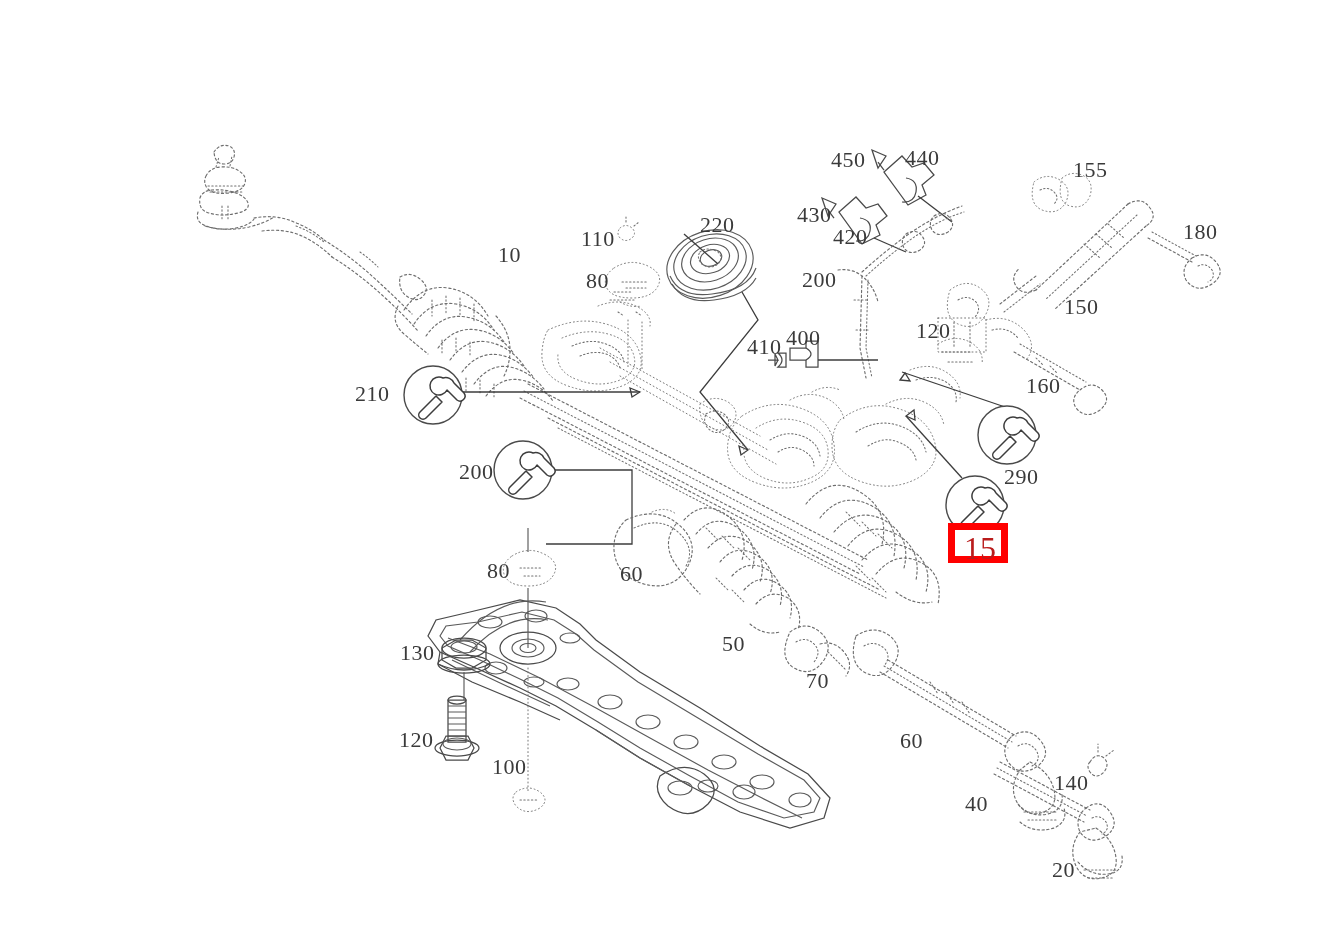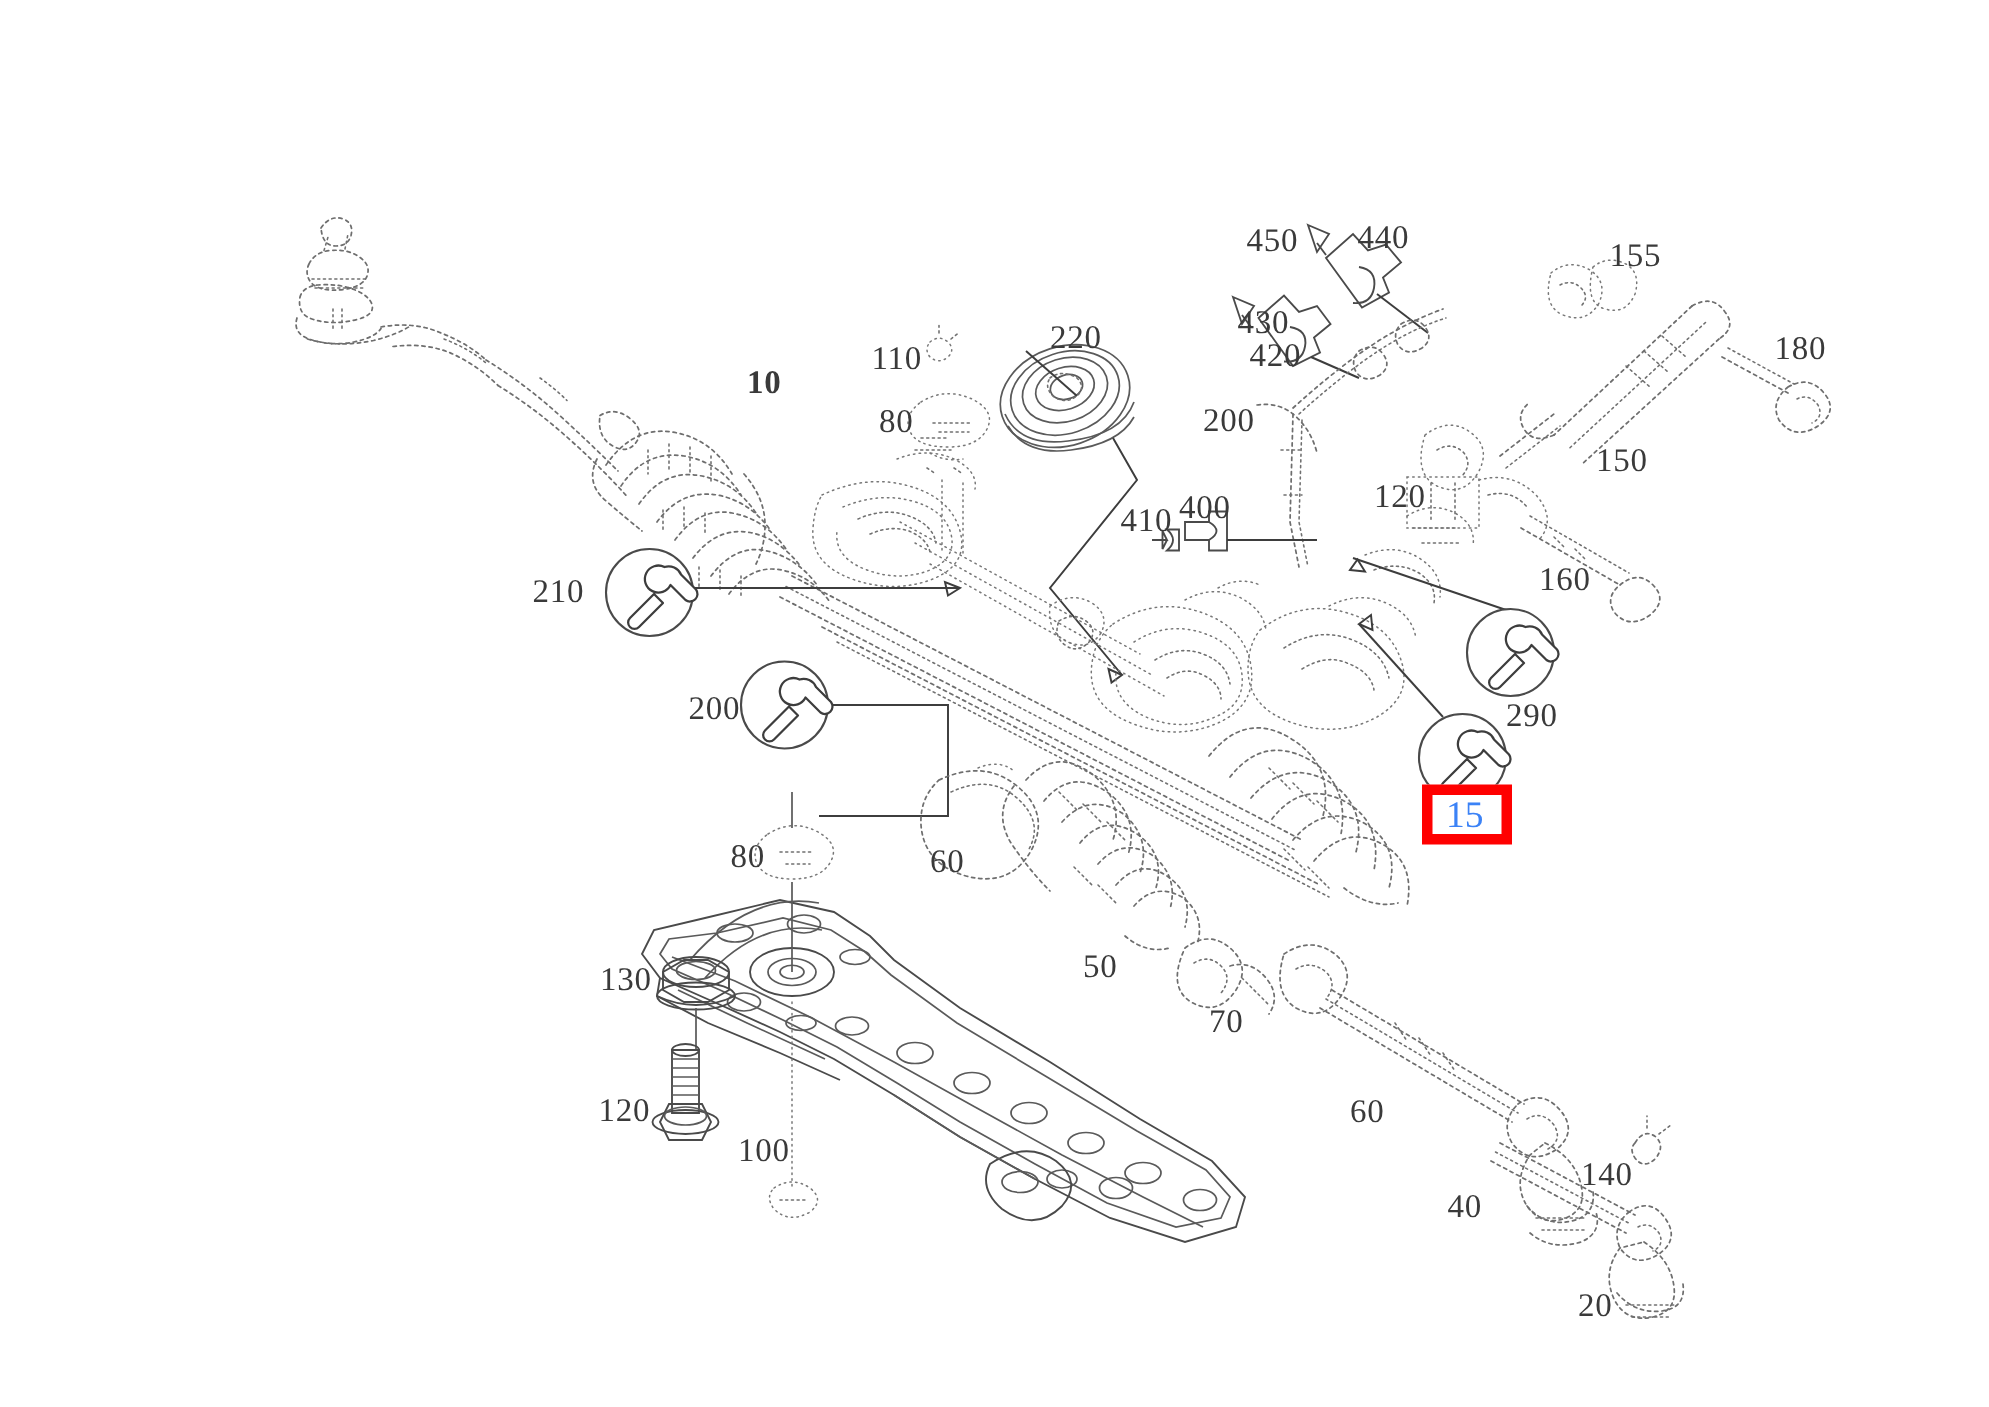--- a/index.html
+++ b/index.html
@@ -33,22 +33,22 @@
   }
   .hl-box {
     position: absolute;
     border: 7px solid #ff0000;
     background: #ffffff;
     box-sizing: border-box;
   }
   .hl-label {
     position: absolute;
     font-family: "Liberation Serif", serif;
-    font-size: 25px;
-    color: #3b82f6;
+    font-size: 32px;
+    color: #b91c1c;
     white-space: nowrap;
   }
 </style>
 </head>
 <body>
 
 <div id="canvas">
 
   <svg id="artwork" viewBox="0 0 1326 938" xmlns="http://www.w3.org/2000/svg">
     <defs>
@@ -393,27 +393,27 @@
     </g>
     <g>
       <circle cx="975" cy="505" r="29" fill="#ffffff" stroke="#4a4a4a" stroke-width="1.4"></circle>
       <path d="M985 488 a9 9 0 1 0 4 12 l10 10 a5 5 0 0 0 7 -7 l-10 -10 a9 9 0 0 0 -11 -5 z
                M962 522 l16 -16 l6 6 l-16 16 a4.2 4.2 0 0 1 -6 -6 z" fill="#ffffff" stroke="#3d3d3d" stroke-width="1.5" stroke-linejoin="round"></path>
     </g>
 
   </svg>
 
   <div id="labels-layer">
-      <div class="label" style="left: 498px; top: 242px; font-weight: bold;">10</div>
+      <div class="label" style="left: 498px; top: 242px;">10</div>
       <div class="label" style="left: 581px; top: 226px;">110</div>
       <div class="label" style="left: 586px; top: 268px;">80</div>
       <div class="label" style="left: 700px; top: 212px;">220</div>
       <div class="label" style="left: 831px; top: 147px;">450</div>
       <div class="label" style="left: 905px; top: 145px;">440</div>
-      <div class="label" style="left: 797px; top: 202px; margin-left: 28px;">430</div>
+      <div class="label" style="left: 797px; top: 202px;">430</div>
       <div class="label" style="left: 833px; top: 224px;">420</div>
       <div class="label" style="left: 802px; top: 267px;">200</div>
       <div class="label" style="left: 1073px; top: 157px;">155</div>
       <div class="label" style="left: 1183px; top: 219px;">180</div>
       <div class="label" style="left: 1064px; top: 294px;">150</div>
       <div class="label" style="left: 916px; top: 318px;">120</div>
       <div class="label" style="left: 1026px; top: 373px;">160</div>
       <div class="label" style="left: 747px; top: 334px;">410</div>
       <div class="label" style="left: 786px; top: 325px;">400</div>
       <div class="label" style="left: 487px; top: 558px;">80</div>

